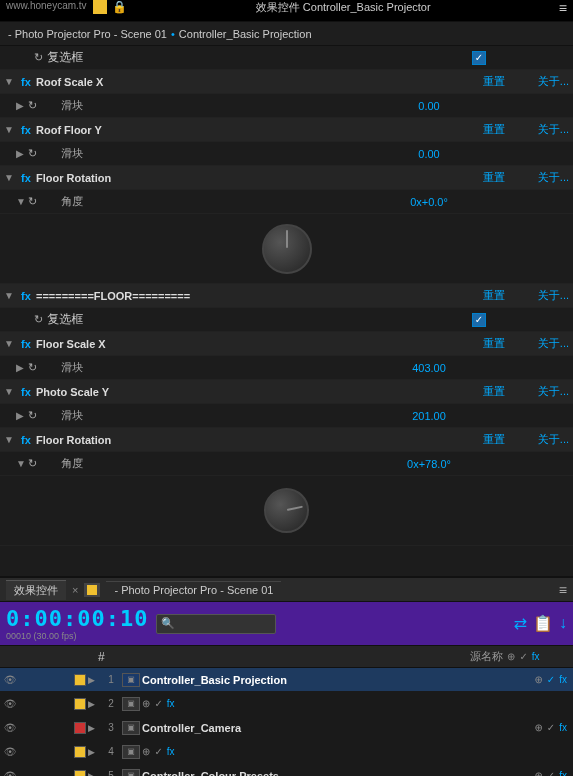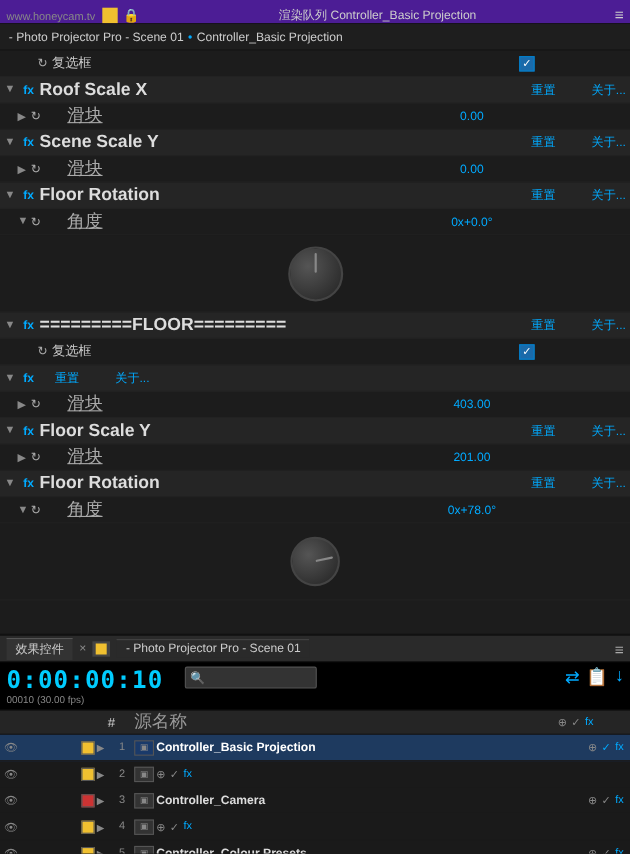--- a/index.html
+++ b/index.html
@@ -8,24 +8,24 @@
       height: 776px;
       background: #1a1a1a;
       font-family: Arial, sans Serif;
       font-size: 12px;
       color: #cccccc;
       overflow: hidden;
     }
 
     
     .top-bar {
-      background: #4c1d95;
+      background: #000000;
       height: 22px;
       display: flex;
-      align-items: flex-end;
+      align-items: flex-start;
       padding: 0 6px;
       border-bottom: 1px solid #111;
       gap: 6px;
     }
     .top-bar-logo {
       color: #888;
       font-size: 10px;
     }
     .top-bar-title {
       color: #cccccc;
@@ -89,28 +89,27 @@
     .fx-badge {
       color: #00aaff;
       font-weight: bold;
       font-size: 11px;
       width: 20px;
       text-align: center;
     }
     .row-label {
       flex: 1;
       color: #dddddd;
-      font-size: 16px;
+      font-size: 11px;
       font-weight: bold;
     }
     .row-label.sub {
       font-weight: normal;
       color: #aaaaaa;
       padding-left: 20px;
-      text-decoration: underline;
     }
     .row-value {
       color: #00aaff;
       font-size: 11px;
       width: 80px;
       text-align: center;
     }
     .row-reset {
       color: #00aaff;
       font-size: 11px;
@@ -263,21 +262,22 @@
       display: flex;
       align-items: center;
       height: 22px;
       background: #252525;
       border-bottom: 1px solid #111;
       padding: 0 6px;
       gap: 4px;
     }
     .th-cell {
       color: #999;
-      font-size: 16px;
+      font-size: 11px;
+      text-align: right;
     }
 
     .render-row {
       display: flex;
       align-items: center;
       height: 24px;
       border-bottom: 1px solid #1a1a1a;
       padding: 0 2px;
       gap: 2px;
     }
@@ -331,21 +331,21 @@
       font-size: 10px;
     }
   </style>
 </head>
 <body>
 
 <div class="top-bar">
   <span class="top-bar-logo">www.honeycam.tv</span>
   <span class="yellow-square"></span>
   <span style="color:#aaa;font-size:12px;">🔒</span>
-  <span class="top-bar-title">渲染队列 Controller_Basic Projection</span>
+  <span class="top-bar-title">效果控件 Controller_Basic Projector</span>
   <span class="top-bar-menu">≡</span>
 </div>
 
 <div class="breadcrumb-bar">
   <span>- Photo Projector Pro - Scene 01</span>
   <span class="breadcrumb-sep">•</span>
   <span>Controller_Basic Projection</span>
 </div>
 
 <div class="effects-panel">
@@ -372,21 +372,21 @@
     <span class="expand-arrow">▶</span>
     <span class="rotate-icon">↻</span>
     <span class="row-label sub">滑块</span>
     <span class="row-value">0.00</span>
     <span style="width:100px;"></span>
   </div>
 
   <div class="effect-row header-row">
     <span class="expand-arrow">▼</span>
     <span class="fx-badge">fx</span>
-    <span class="row-label">Scene Scale Y</span>
+    <span class="row-label">Roof Floor Y</span>
     <span class="row-reset">重置</span>
     <span class="row-about">关于...</span>
   </div>
   <div class="effect-row">
     <span style="width:12px;"></span>
     <span class="expand-arrow">▶</span>
     <span class="rotate-icon">↻</span>
     <span class="row-label sub">滑块</span>
     <span class="row-value">0.00</span>
     <span style="width:100px;"></span>
@@ -428,36 +428,37 @@
     <span style="flex:1;">复选框</span>
     <span class="checkbox-cell">
       <span class="checkbox-blue">✓</span>
     </span>
     <span style="width:50px;"></span>
   </div>
 
   <div class="effect-row header-row">
     <span class="expand-arrow">▼</span>
     <span class="fx-badge">fx</span>
+    <span class="row-label">Floor Scale X</span>
     <span class="row-reset">重置</span>
     <span class="row-about">关于...</span>
   </div>
   <div class="effect-row">
     <span style="width:12px;"></span>
     <span class="expand-arrow">▶</span>
     <span class="rotate-icon">↻</span>
     <span class="row-label sub">滑块</span>
     <span class="row-value">403.00</span>
     <span style="width:100px;"></span>
   </div>
 
   <div class="effect-row header-row">
     <span class="expand-arrow">▼</span>
     <span class="fx-badge">fx</span>
-    <span class="row-label">Floor Scale Y</span>
+    <span class="row-label">Photo Scale Y</span>
     <span class="row-reset">重置</span>
     <span class="row-about">关于...</span>
   </div>
   <div class="effect-row">
     <span style="width:12px;"></span>
     <span class="expand-arrow">▶</span>
     <span class="rotate-icon">↻</span>
     <span class="row-label sub">滑块</span>
     <span class="row-value">201.00</span>
     <span style="width:100px;"></span>
@@ -492,21 +493,21 @@
   <div class="render-top-bar">
     <span class="render-tab">效果控件</span>
     <span class="render-tab-close">×</span>
     <span style="background:#444;width:16px;height:14px;display:inline-flex;align-items:center;justify-content:center;">
       <span style="background:#f0c030;width:10px;height:10px;display:inline-block;"></span>
     </span>
     <span class="scene-tab">- Photo Projector Pro - Scene 01</span>
     <span class="render-menu-icon">≡</span>
   </div>
 
-  <div style="display:flex;padding:4px 6px;gap:20px;border-bottom:1px solid #111;background:#000000;">
+  <div style="display:flex;align-items:center;padding:4px 6px;gap:8px;border-bottom:1px solid #111;background:#4c1d95;">
     <div style="display:flex;flex-direction:column;">
       <span class="timecode">0:00:00:10</span>
       <span style="color:#888;font-size:9px;">00010 (30.00 fps)</span>
     </div>
     <div class="search-box">
       <span style="color:#888;font-size:11px;">🔍</span>
       <input style="background: transparent; border: none; outline: none; color: rgb(204, 204, 204); font-size: 10px; width: 80px;">
     </div>
     <span style="margin-left:auto;display:flex;gap:6px;">
       <span style="color:#00aaff;font-size:16px;cursor:pointer;">⇄</span>

